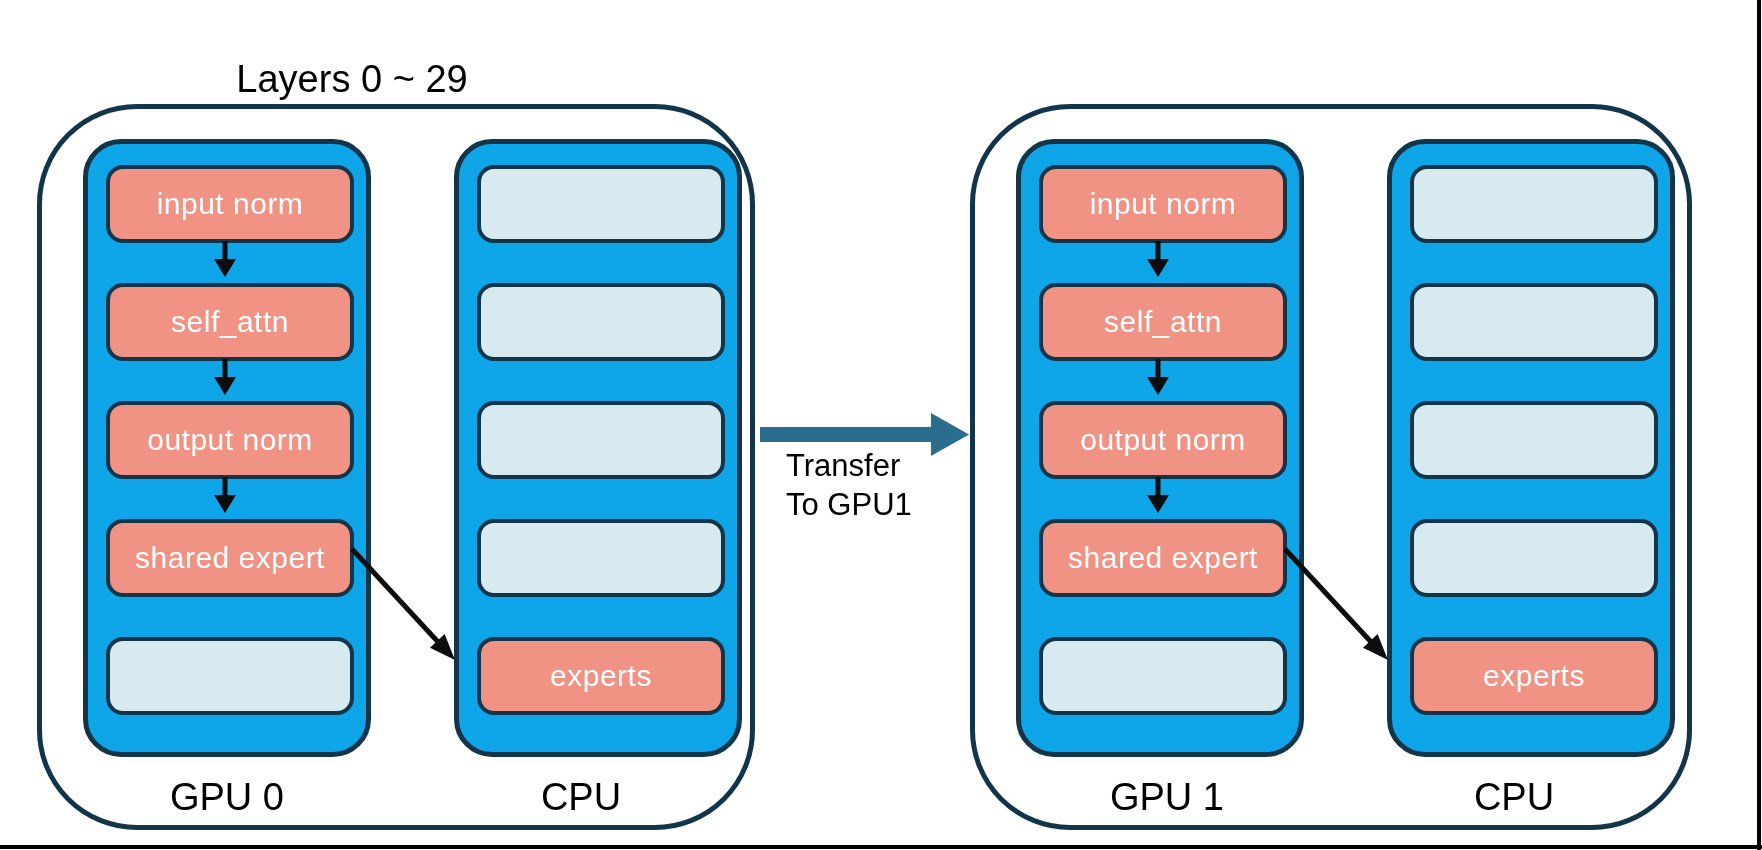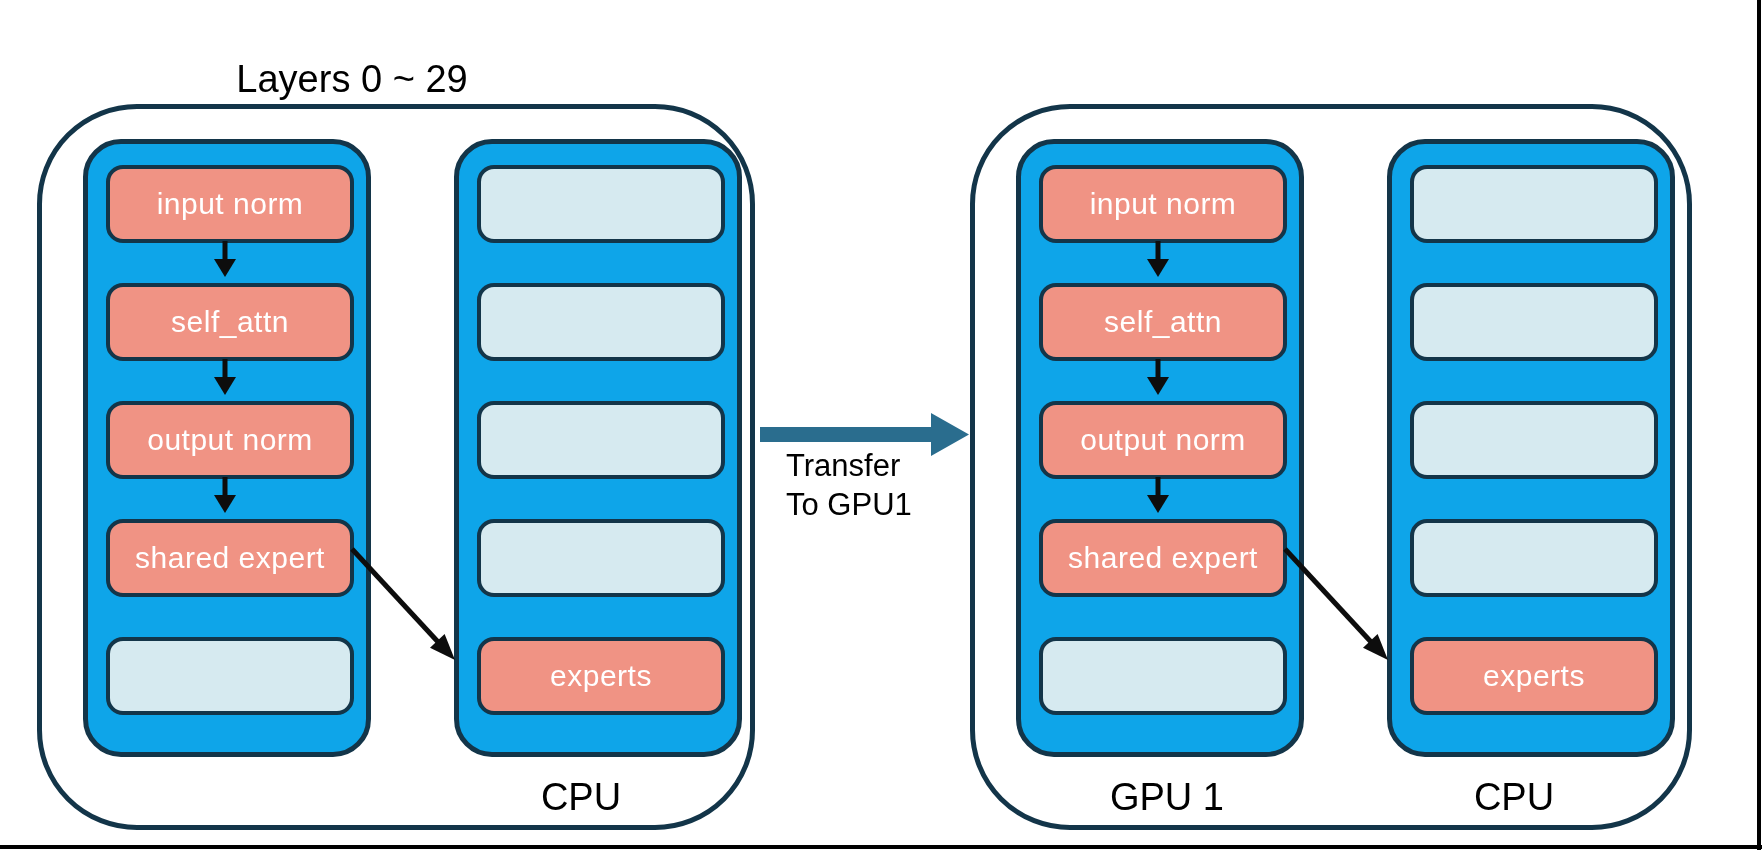--- a/index.html
+++ b/index.html
@@ -117,20 +117,21 @@
       <div class="box module r4">shared expert</div>
       <div class="box slot r5"></div>
     </div>
     <div class="col cpu">
       <div class="box slot r1"></div>
       <div class="box slot r2"></div>
       <div class="box slot r3"></div>
       <div class="box slot r4"></div>
       <div class="box module r5">experts</div>
     </div>
+    <div class="col-label" style="left:41px;">GPU 0</div>
     <div class="col-label" style="left:395px;">CPU</div>
   </div>
 
   <div class="group" style="left:970px;top:104px;width:722px;height:726px;">
     <div class="col gpu">
       <div class="box module r1">input norm</div>
       <div class="box module r2">self_attn</div>
       <div class="box module r3">output norm</div>
       <div class="box module r4">shared expert</div>
       <div class="box slot r5"></div>

